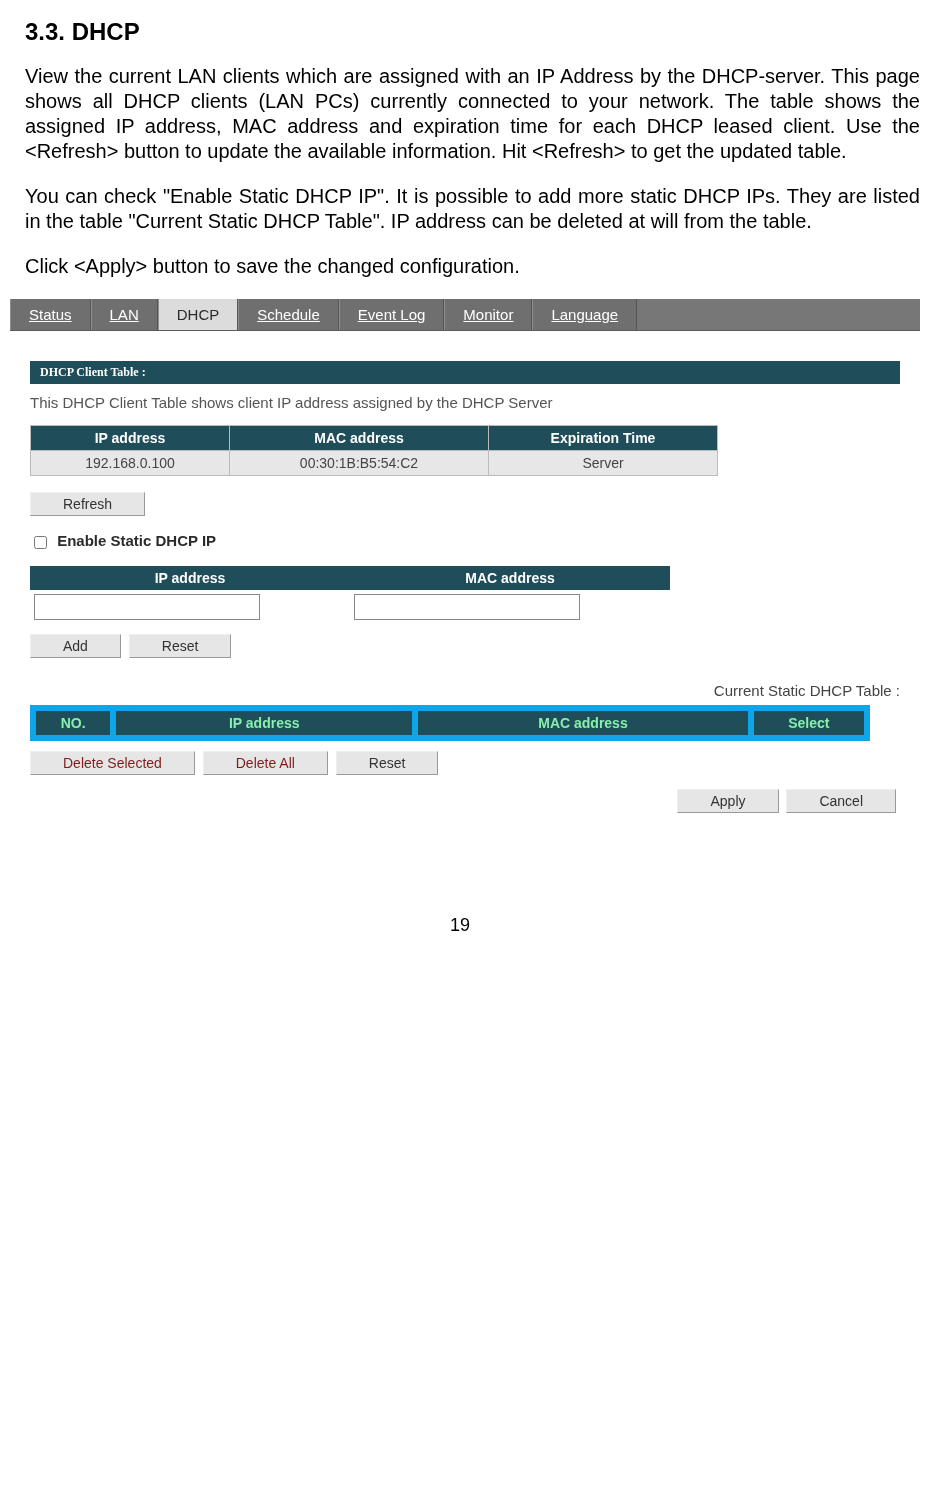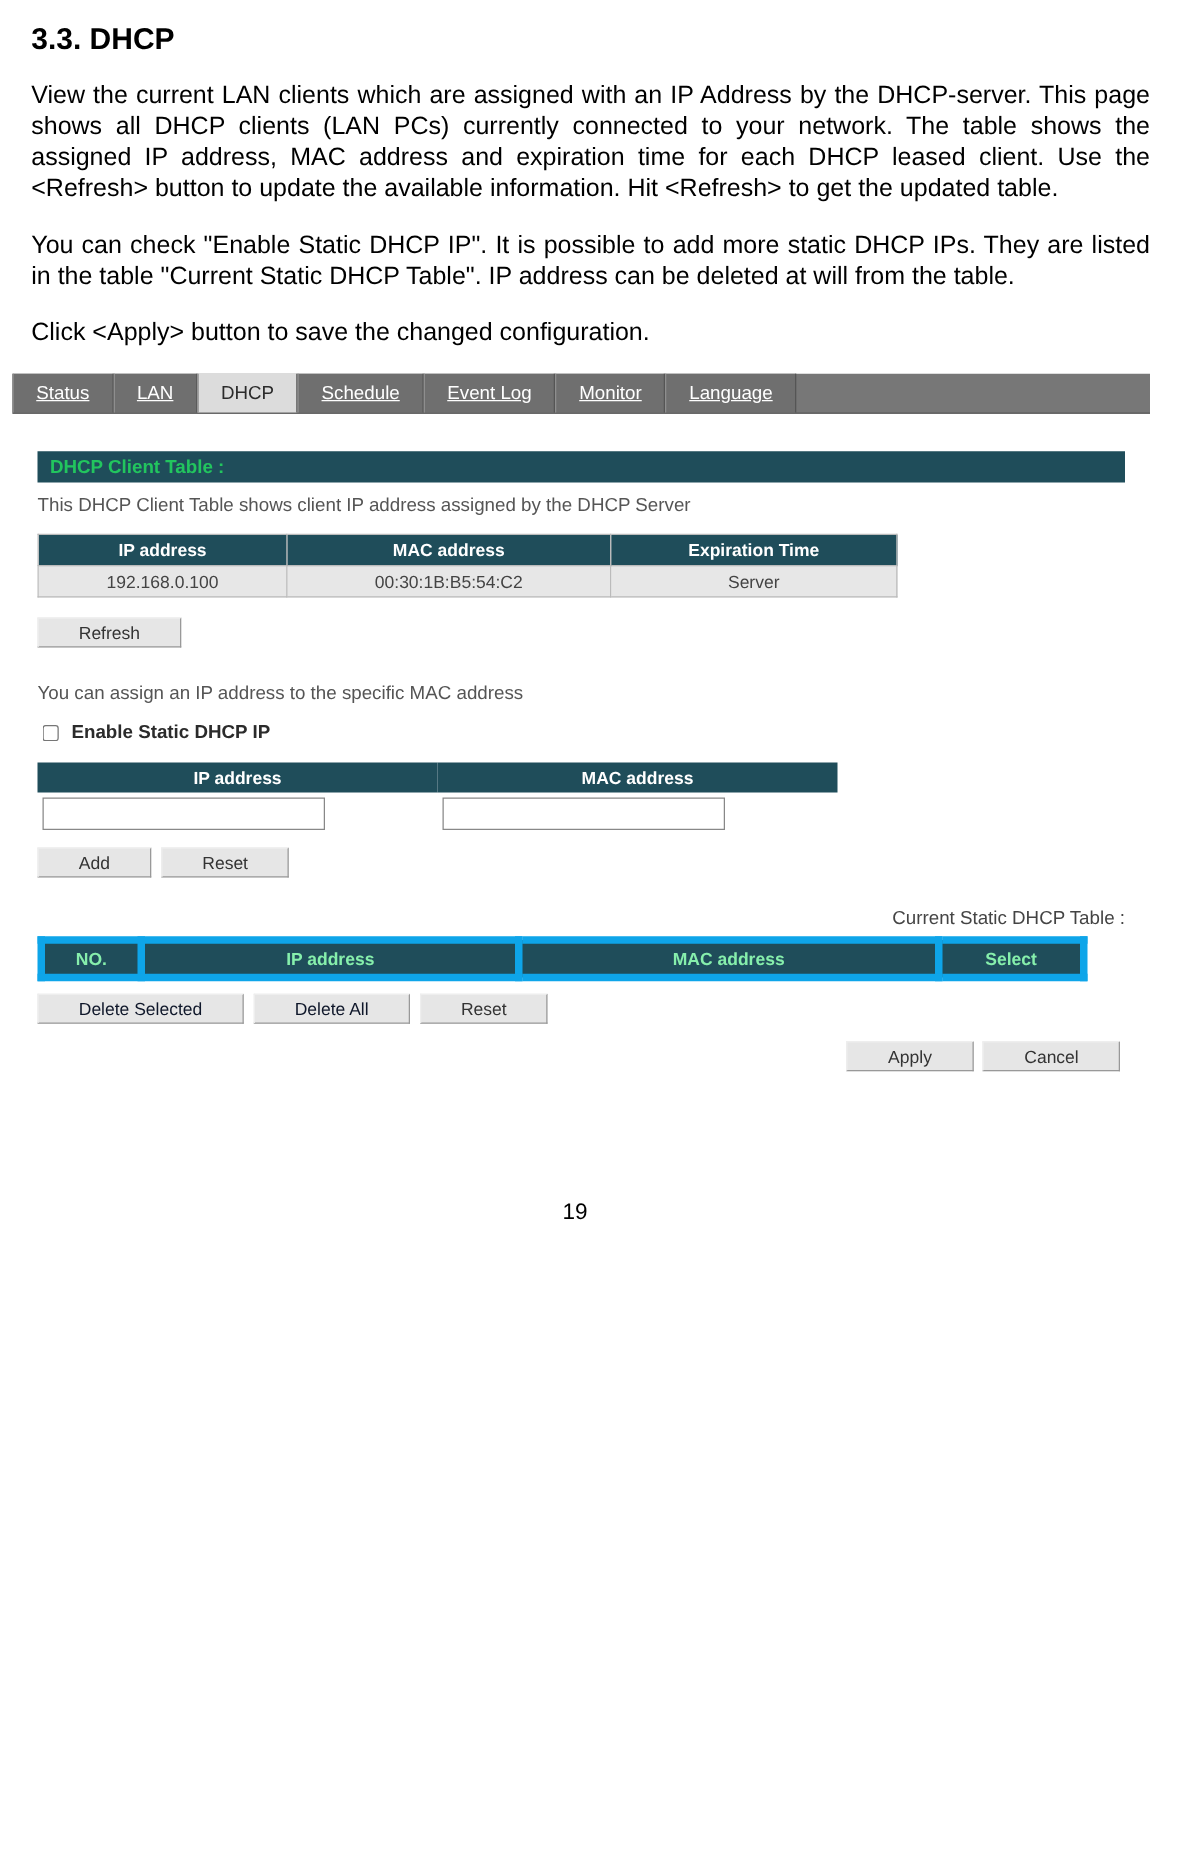--- a/index.html
+++ b/index.html
@@ -46,24 +46,25 @@
     background: #dcdcdc;
     color: #2b2b2b;
     text-decoration: none;
   }
   .panel {
     padding: 30px 20px 10px 20px;
     color: #444;
   }
   .section-bar {
     background: #1f4d5a;
-    color: #22c55e;
+    color: #ffffff;
     font-weight: bold;
     padding: 4px 10px;
-    font-size: 15px;
+    font-size: 12px;
+    font-family: Liberation Serif, serif;
   }
   .section-desc {
     margin: 10px 0 14px 0;
     font-size: 15px;
     color: #555;
   }
   table.client-table {
     border-collapse: collapse;
     margin-bottom: 14px;
   }
@@ -90,21 +91,21 @@
     border-top-color: #eee;
     border-left-color: #eee;
     color: #333;
     font-size: 14px;
     padding: 3px 32px;
     margin: 2px 4px 2px 0;
     cursor: pointer;
     vertical-align: middle;
   }
   .btn.disabled {
-    color: #0f172a;
+    color: #7f1d1d;
     cursor: default;
   }
   .checkbox-row {
     margin: 14px 0;
     font-size: 15px;
     font-weight: bold;
     color: #2b2b2b;
   }
   .checkbox-row input {
     margin-right: 6px;
@@ -200,21 +201,20 @@
         <tr>
           <td>192.168.0.100</td>
           <td>00:30:1B:B5:54:C2</td>
           <td>Server</td>
         </tr>
       </tbody>
         </table>
 
       <button class="btn">Refresh</button>
 
-      <div class="section-desc" style="margin-top:26px">You can assign an IP address to the specific MAC address</div>
 
       <div class="checkbox-row">
         <input type="checkbox" style="">
         <span>Enable Static DHCP IP</span>
       </div>
 
       <table class="input-table">
         <tbody>
             <tr>
           <th style="width:320px">IP address</th>

